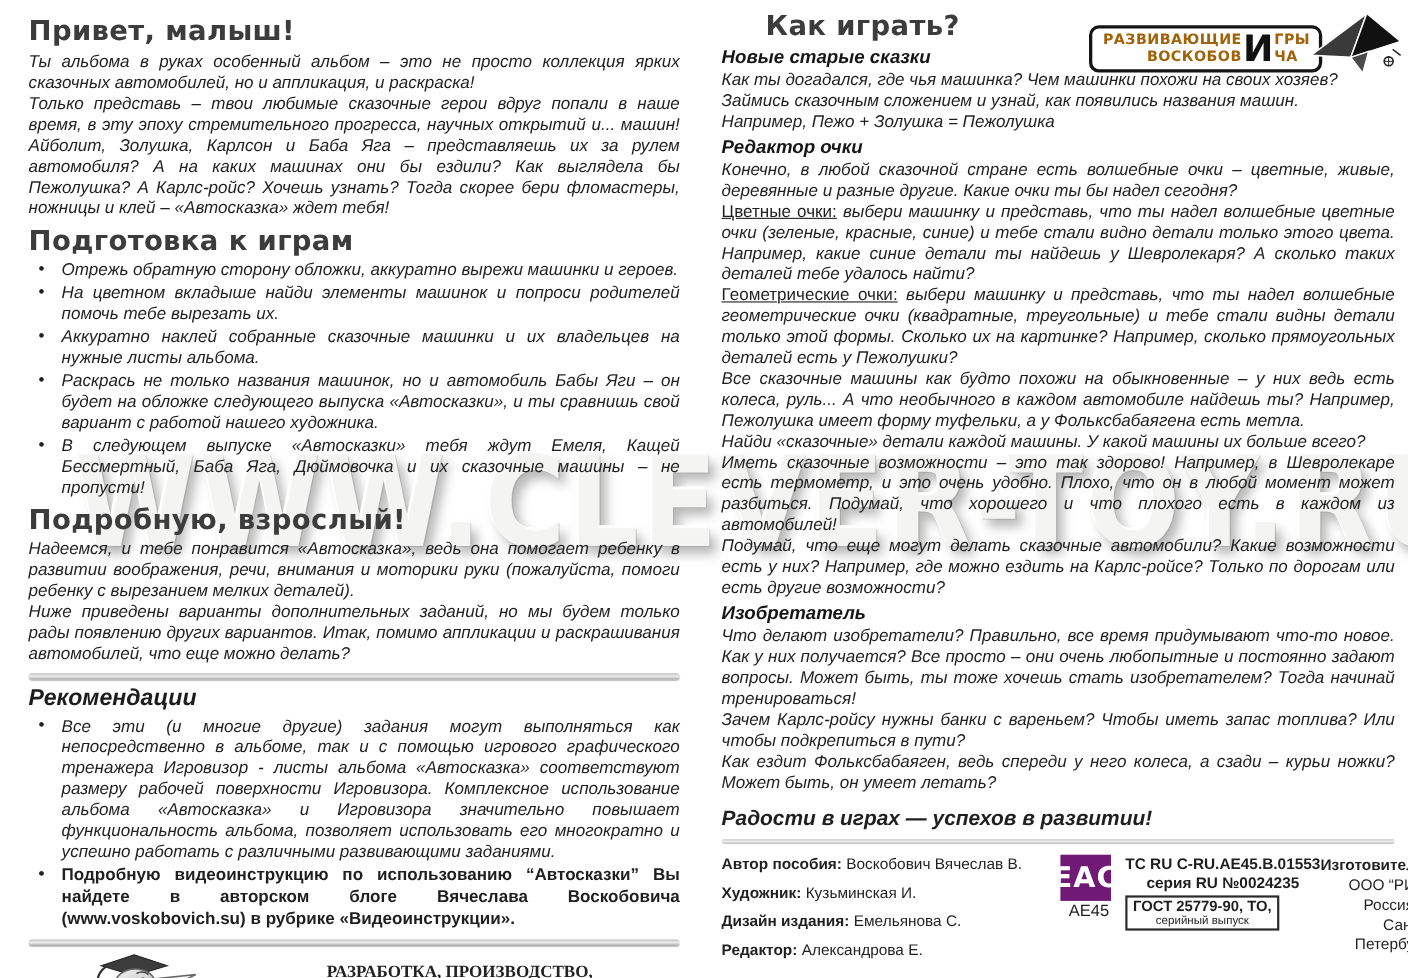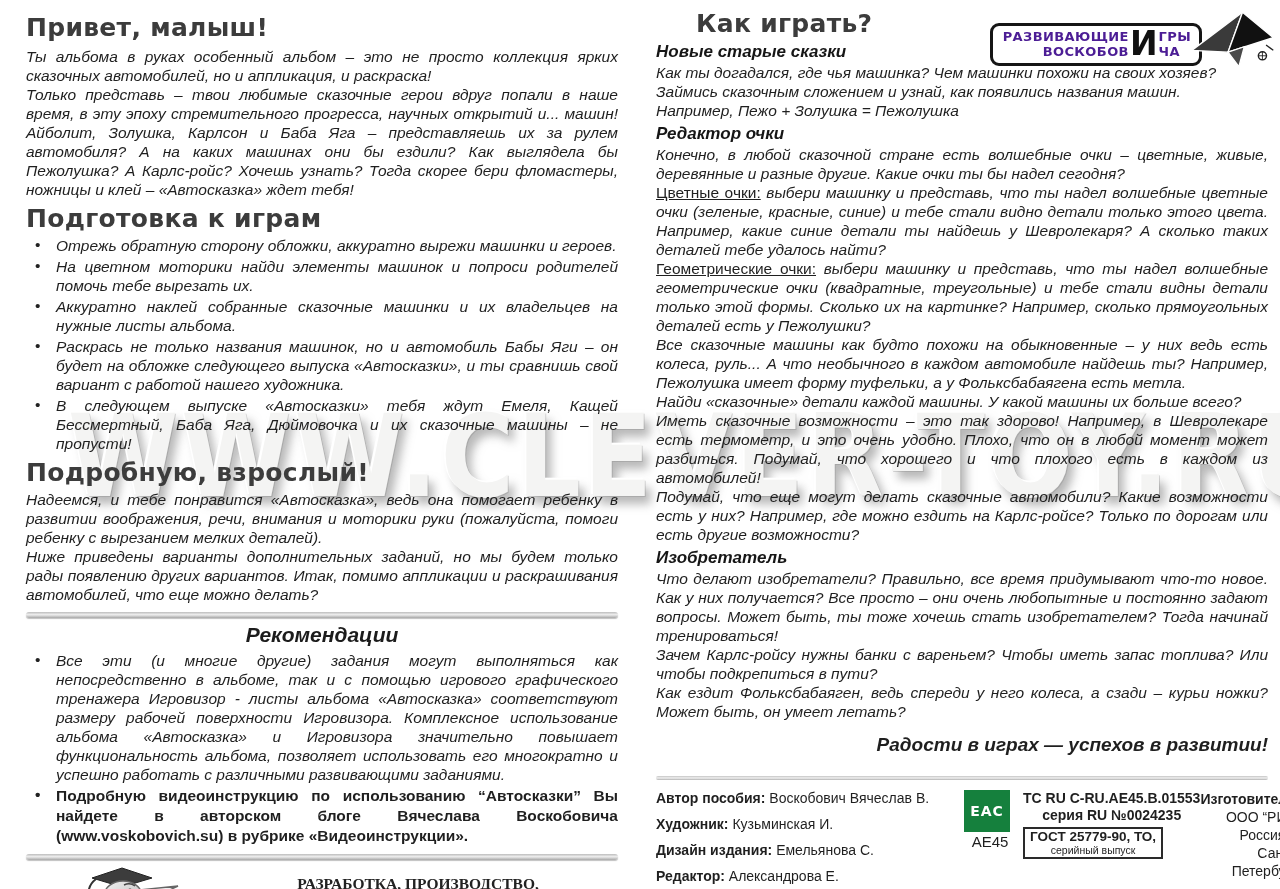--- a/index.html
+++ b/index.html
@@ -26,58 +26,58 @@
   h1.first{margin-top:2px;margin-bottom:6px;}
   .body,li.b{
     font-style:italic;font-size:15.5px;line-height:19px;text-align:justify;margin:0;
   }
   ul.blist{list-style:none;margin:2px 0 0;padding:0;}
   ul.blist li{position:relative;padding-left:30px;margin-bottom:2px;}
   ul.blist li::before{content:"•";position:absolute;left:9px;top:-1px;font-style:normal;color:#222;}
   .divider{height:6px;border-radius:3px;margin:8px 0 4px;
     background:linear-gradient(180deg,#bcbcbc 0%,#eeeeee 45%,#a6a6a6 100%);
     box-shadow:0 1px 1px rgba(0,0,0,.25);}
-  h2.rec{font-weight:bold;font-style:italic;font-size:21px;line-height:26px;margin:2px 0 3px;color:#1c1c1c;text-align:center;}
+  h2.rec{font-weight:bold;font-style:italic;font-size:21px;line-height:26px;margin:2px 0 3px;color:#1c1c1c;}
   li.bold-note{font-style:normal;font-weight:bold;font-size:15.5px;line-height:20px;text-align:justify;}
 
   
   .footer-left{display:flex;margin-top:6px;}
   .crow{width:150px;height:104px;margin-left:18px;flex:0 0 auto;}
   .footer-text{width:380px;margin-left:34px;margin-top:8px;text-align:center;
     font-family:"Liberation Serif",serif;color:#222;}
   .ft-b1{font-weight:bold;font-size:15.5px;line-height:20px;}
 
   
   .rc-header{position:relative;margin-left:40px;}
   h1.howto{margin:4px 0 4px;}
   .logo-wrap{position:absolute;top:-2px;right:-8px;display:flex;align-items:center;}
   .logo-box{border:3px solid #151515;border-radius:9px;background:#fff;
     padding:3px 8px 4px 10px;display:flex;align-items:center;}
   .lb-col{display:flex;flex-direction:column;}
   .lb-col.rt{align-items:flex-start;}
   .lb-col.lt{align-items:flex-end;}
-  .lb-sm{font-family:"DejaVu Sans",sans-serif;font-weight:bold;font-size:13px;line-height:15px;letter-spacing:.4px;color:#4c1d95;text-align:center;}
+  .lb-sm{font-family:"DejaVu Sans",sans-serif;font-weight:bold;font-size:13px;line-height:15px;letter-spacing:.4px;color:#a16207;text-align:center;}
   .lb-big{font-family:"DejaVu Sans",sans-serif;font-weight:bold;font-size:33px;line-height:30px;margin:0 1px;color:#111;}
   .plane{width:86px;height:72px;margin-left:-12px;flex:0 0 auto;}
 
   h3.sub{font-weight:bold;font-style:italic;font-size:17px;line-height:21px;margin:3px 0 1px;color:#161616;}
   .lead{font-style:normal;text-decoration:underline;}
-  .motto{text-align:right;font-weight:bold;font-style:italic;font-size:19px;line-height:24px;margin:12px 0 19px;}
+  .motto{text-align:left;font-weight:bold;font-style:italic;font-size:19px;line-height:24px;margin:12px 0 6px;}
   .divider-thin{height:4px;border-radius:2px;margin:2px 0 10px;
     background:linear-gradient(180deg,#c4c4c4 0%,#f0f0f0 50%,#b3b3b3 100%);}
 
   .credits{display:flex;}
   .credit-list{width:300px;flex:0 0 auto;}
   .credit-row{font-size:14px;line-height:17px;margin-bottom:9px;}
   .credit-label{font-weight:bold;}
   .cert-area{flex:1;margin-left:8px;}
   .cert-top{display:flex;}
   .eac-block{width:52px;text-align:center;flex:0 0 auto;}
-  .eac-mark{width:46px;height:42px;background:#15803d;color:#fff;display:flex;align-items:center;justify-content:center;
-    font-family:"DejaVu Sans",sans-serif;font-weight:bold;font-size:14px;letter-spacing:1px;}
+  .eac-mark{width:46px;height:42px;background:#701a75;color:#fff;display:flex;align-items:center;justify-content:center;
+    font-family:"DejaVu Sans",sans-serif;font-weight:bold;font-size:26px;letter-spacing:1px;}
   .eac-code{font-size:15px;line-height:17px;margin-top:1px;}
   .cert-mid{margin-left:7px;flex:0 0 auto;}
   .cert-line{font-weight:bold;font-size:14px;line-height:17px;}
   .cert-line.c2{text-align:center;}
   .gost-box{display:inline-block;border:2px solid #2a2a2a;padding:0 5px 1px;margin-top:3px;text-align:center;}
   .gost1{font-weight:bold;font-size:13.5px;line-height:16px;}
   .gost2{font-size:10.5px;line-height:11px;}
   .maker{flex:1;text-align:right;font-size:14px;line-height:18px;}
   .maker-label{font-weight:bold;}
 </style>
@@ -90,21 +90,21 @@
 
   <div class="col col-left">
 
     <h1 class="section first">Привет, малыш!</h1>
     <p class="body">Ты альбома в руках особенный альбом – это не просто коллекция ярких сказочных автомобилей, но и аппликация, и раскраска!</p>
     <p class="body">Только представь – твои любимые сказочные герои вдруг попали в наше время, в эту эпоху стремительного прогресса, научных открытий и...  машин!  Айболит, Золушка, Карлсон и Баба Яга – представляешь их за рулем автомобиля? А на каких машинах они бы ездили?  Как выглядела бы Пежолушка? А Карлс-ройс? Хочешь узнать? Тогда скорее бери фломастеры, ножницы и клей – «Автосказка» ждет тебя!</p>
 
     <h1 class="section">Подготовка к играм</h1>
     <ul class="blist">
       <li class="b">Отрежь обратную сторону обложки, аккуратно вырежи машинки и героев.</li>
-      <li class="b">На цветном моторики найди элементы машинок и попроси родителей помочь тебе вырезать их.</li>
+      <li class="b">На цветном вкладыше найди элементы машинок и попроси родителей помочь тебе вырезать их.</li>
       <li class="b">Аккуратно наклей собранные сказочные машинки и их владельцев на нужные листы альбома.</li>
       <li class="b">Раскрась не только названия машинок, но и автомобиль Бабы Яги – он будет на обложке следующего выпуска «Автосказки», и ты сравнишь свой вариант с работой нашего художника.</li>
       <li class="b">В следующем выпуске «Автосказки» тебя ждут Емеля, Кащей Бессмертный, Баба Яга, Дюймовочка и их сказочные машины – не пропусти!</li>
     </ul>
 
     <h1 class="section">Подробную, взрослый!</h1>
     <p class="body">Надеемся, и тебе понравится «Автосказка», ведь она помогает ребенку в развитии воображения, речи, внимания и моторики руки (пожалуйста, помоги ребенку с вырезанием мелких деталей).</p>
     <p class="body">Ниже приведены варианты дополнительных заданий, но мы будем только рады появлению других вариантов. Итак, помимо аппликации  и раскрашивания автомобилей, что еще можно делать?</p>
 
     <div class="divider"></div>

